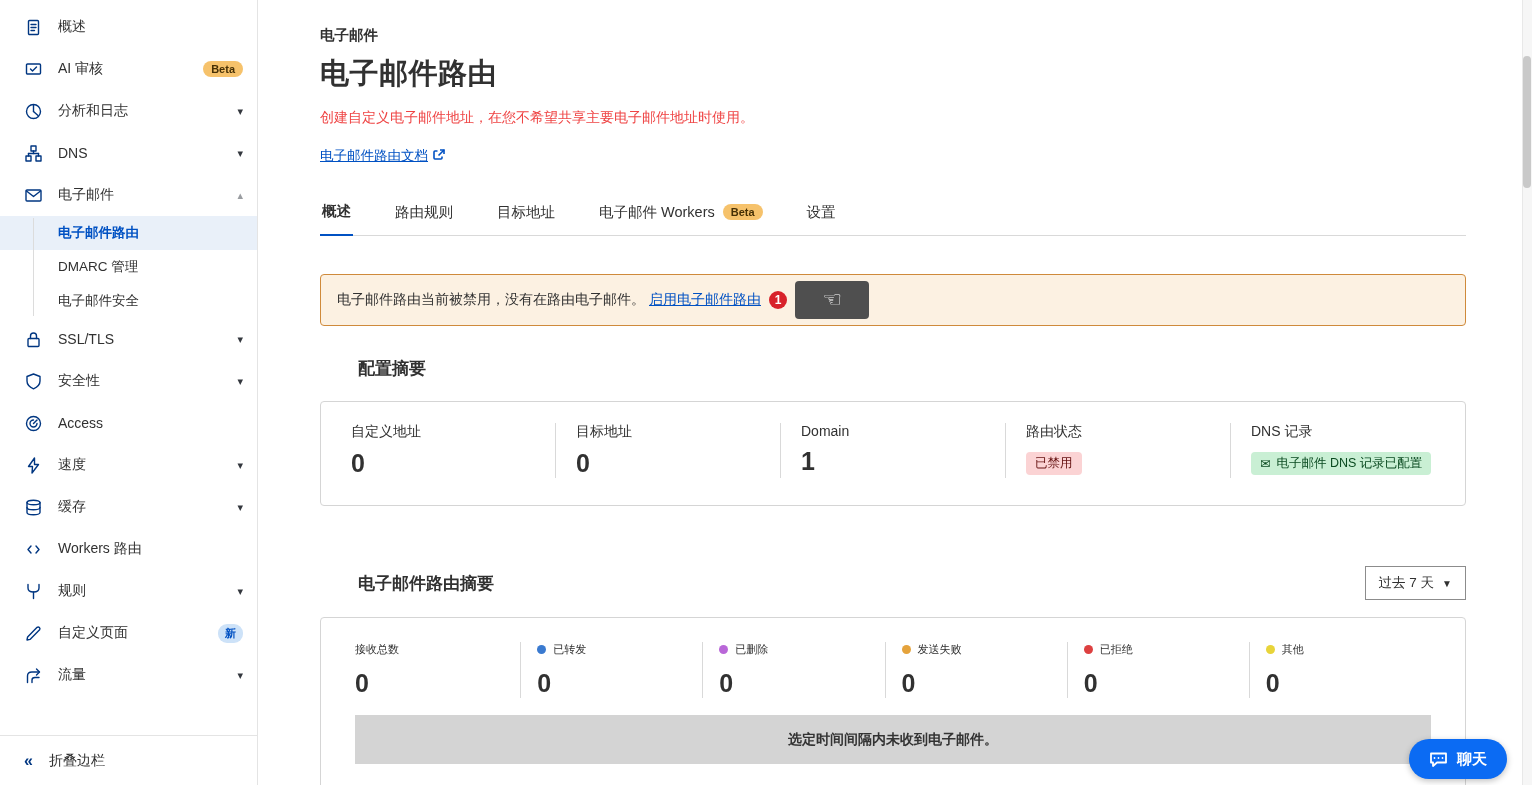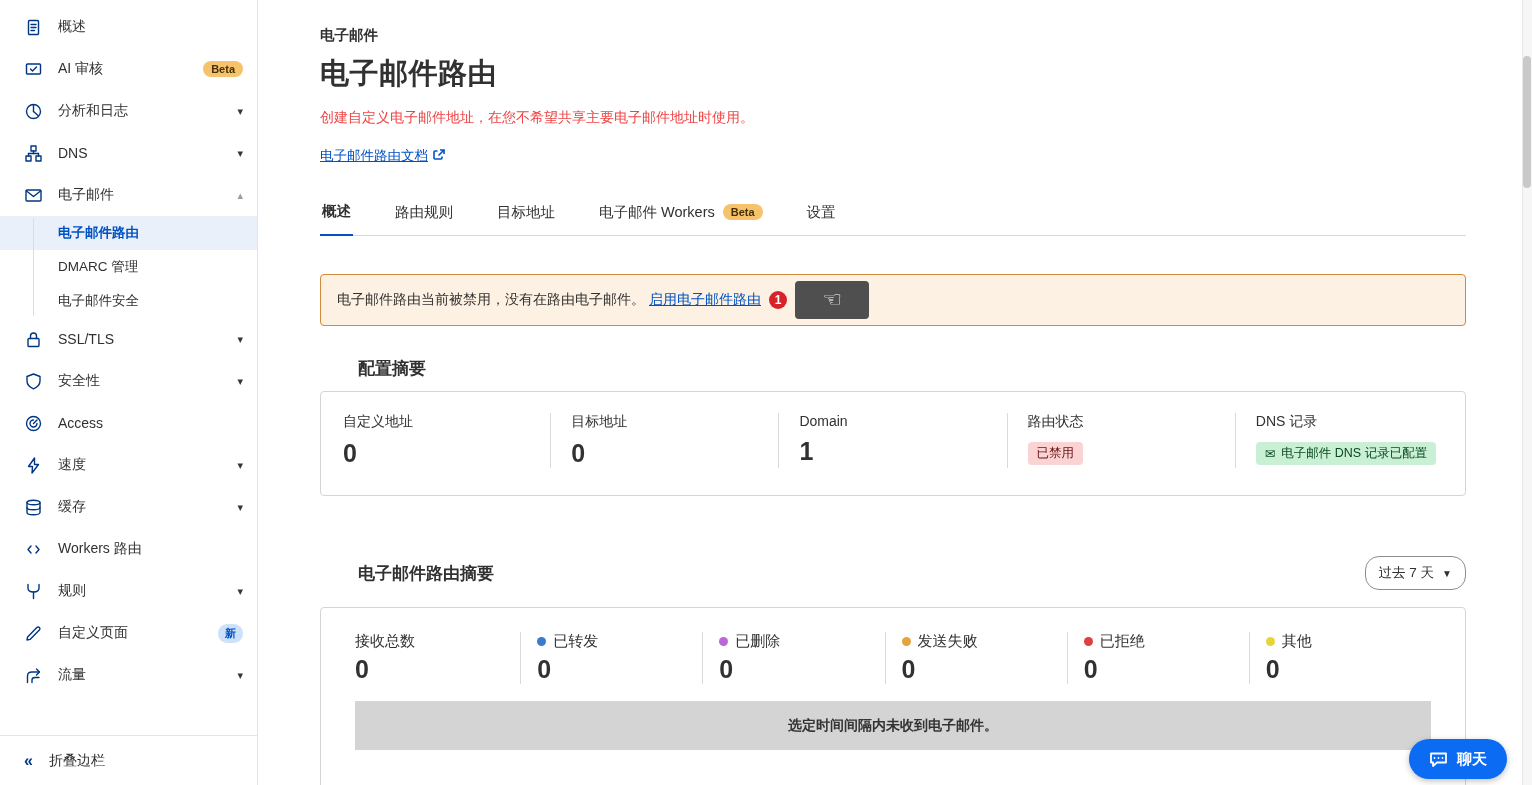--- a/index.html
+++ b/index.html
@@ -52,42 +52,42 @@
   .banner a { color:#0051c3; text-decoration:underline; margin-left:4px;text-align:center; }
   .num-badge { background:#d8222a; color:#fff; width:18px; height:18px; border-radius:50%;
     font-size:12px; display:inline-flex; align-items:center; justify-content:center;
     margin-left:8px; font-weight:bold; }
   .cursor-tip { background:#4f4f4f; color:#fff; border-radius:4px; width:74px; height:38px;
     display:inline-flex; align-items:center; justify-content:center; margin-left:8px;
     font-size:22px; line-height:1; }
 
   .section-title { font-size:17px; font-weight:bold; margin-top:31px;padding-left:38px; }
   .card { border:1px solid #d5d5d5; border-radius:4px; background:#fff; }
-  .summary-card { margin-top:11px; display:flex; padding:21px 2px 27px; }
+  .summary-card { margin-top:21px; display:flex; padding:21px 10px 27px; }
   .sum-col { flex:1 1 0; padding:0 20px; }
   .sum-col + .sum-col { border-left:1px solid #d9d9d9; }
   .sum-label { font-size:14px; margin-bottom:8px; }
   .sum-value { font-size:25px; font-weight:bold; }
   .pill-red { display:inline-block; background:#fbd3d4; color:#64100f; font-size:12.5px;
     padding:3px 9px; border-radius:4px; margin-top:3px; }
   .pill-green { display:inline-flex; align-items:center; gap:6px; background:#c9efd4;
     color:#0a4a20; font-size:12.5px; padding:3px 9px; border-radius:4px; margin-top:3px; }
 
   .routing-head { display:flex; align-items:center; justify-content:space-between; margin-top:60px; }
-  .range-btn { background:#fff; border:1px solid #8c8c8c; border-radius:14px; padding:7px 13px;
+  .range-btn { background:#fff; border:1px solid #8c8c8c; border-radius:0; padding:7px 13px;
     font-size:13.5px; cursor:pointer; display:inline-flex; align-items:center; gap:8px;
     font-family:inherit; color:#313131; }
   .range-btn .car { font-size:10px; }
 
   .stats-card { margin-top:17px; padding:24px 34px 30px; height:225px; }
   .stats-row { display:flex; }
   .stat-col { flex:1 1 0; padding:0 16px; }
   .stat-col:first-child { padding-left:0; }
   .stat-col + .stat-col { border-left:1px solid #d9d9d9; }
-  .stat-label { font-size:15px; display:flex; align-items:center; gap:7px; margin-bottom:4px; }
+  .stat-label { font-size:11px; display:flex; align-items:center; gap:7px; margin-bottom:12px; }
   .dot { width:9px; height:9px; border-radius:50%; display:inline-block; }
   .stat-value { font-size:25px; font-weight:bold; }
   .empty-bar { margin-top:17px; background:#d4d4d4; height:49px; display:flex;
     align-items:center; justify-content:center; font-size:14px; font-weight:bold; color:#333; }
 
   
   .chat-btn { position:absolute; right:25px; bottom:6px; background:#0b6bf3; color:#fff;
     border:none; border-radius:24px; height:40px; padding:0 20px; display:flex;
     align-items:center; gap:9px; font-size:15px; font-weight:bold; cursor:pointer;
     font-family:inherit; box-shadow:0 2px 6px rgba(0,0,0,.25); }

